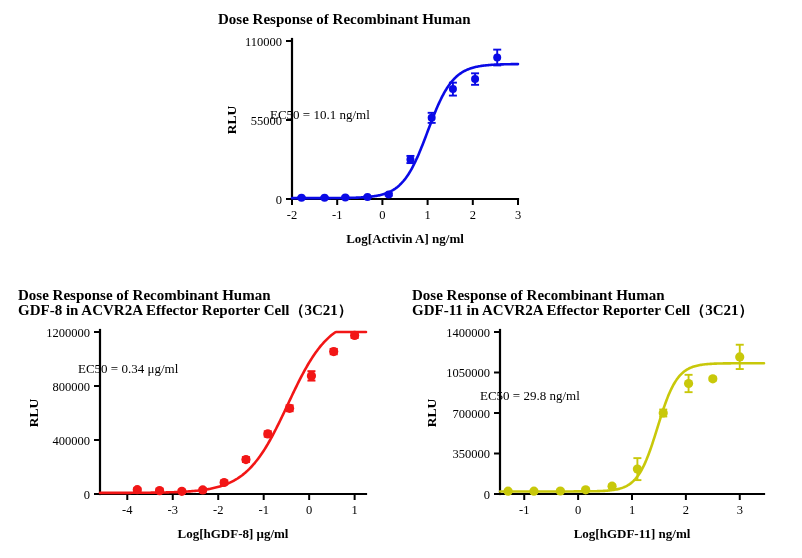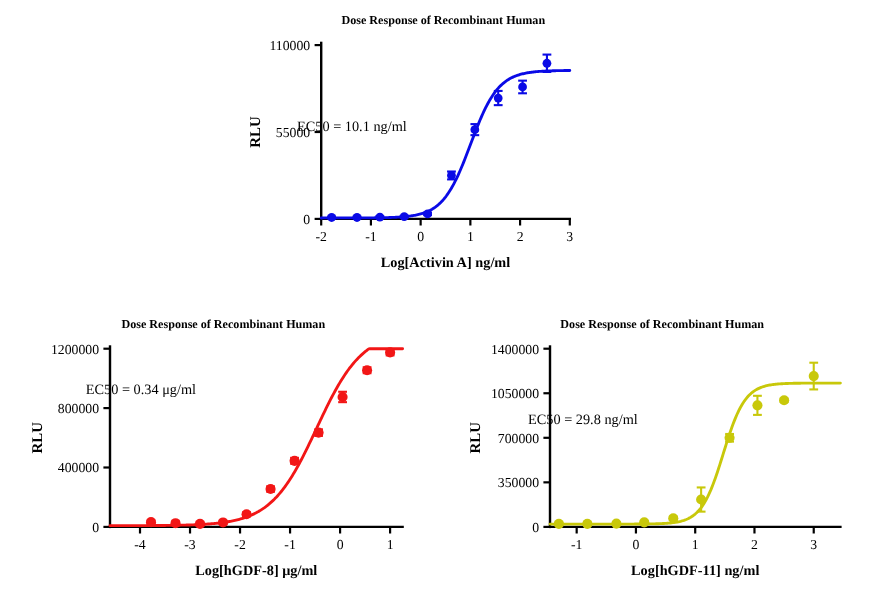--- a/index.html
+++ b/index.html
@@ -11,23 +11,23 @@
     width: 802px;
     height: 558px;
     position: relative;
     font-family: "Liberation Serif", "DejaVu Serif", serif;
     overflow: hidden;
   }
   .panel {
     position: absolute;
   }
   .panel-title {
-    text-align: center;
+    text-align: left;
     font-weight: bold;
-    font-size: 11px;
+    font-size: 15px;
     line-height: 15px;
     color: #000000;
     font-family: "Liberation Serif", "DejaVu Serif", serif;
     white-space: nowrap;
   }
   .panel-title .tline {
     display: block;
   }
   .plot-wrap {
     position: relative;
@@ -182,20 +182,21 @@
           </g>
           <circle cx="279.20799999999997" cy="30.5181818181818" r="4" fill="#0A0AE6"></circle>
         </g>
       </svg>
   </div>
 </div>
 
 <div class="panel" style="left:18px; top:288px; width:370px;">
   <div class="panel-title">
     <span class="tline">Dose Response of Recombinant Human</span>
+    <span class="tline">GDF-8 in ACVR2A Effector Reporter Cell（3C21）</span>
   </div>
   <div class="plot-wrap">
     <svg id="svg-gdf-8" width="370" height="230" viewBox="0 0 370 230">
         <g>
           <path d="M 82 12 L 82 176" class="axis-line"></path>
           <path d="M 82 176 L 348 176" class="axis-line"></path>
           <line x1="76" y1="176" x2="82" y2="176" class="tick-line"></line>
           <text x="72" y="180.5" class="ticklabel ticklabel-y">0</text>
           <line x1="76" y1="122" x2="82" y2="122" class="tick-line"></line>
           <text x="72" y="126.5" class="ticklabel ticklabel-y">400000</text>
@@ -286,20 +287,21 @@
           </g>
           <circle cx="336.63247863247864" cy="17.375" r="4.6" fill="#F21616"></circle>
         </g>
       </svg>
   </div>
 </div>
 
 <div class="panel" style="left:412px; top:288px; width:380px;">
   <div class="panel-title">
     <span class="tline">Dose Response of Recombinant Human</span>
+    <span class="tline">GDF-11 in ACVR2A Effector Reporter Cell（3C21）</span>
   </div>
   <div class="plot-wrap">
     <svg id="svg-gdf-11" width="380" height="230" viewBox="0 0 380 230">
         <g>
           <path d="M 88 12 L 88 176" class="axis-line"></path>
           <path d="M 88 176 L 352 176" class="axis-line"></path>
           <line x1="82" y1="176" x2="88" y2="176" class="tick-line"></line>
           <text x="78" y="180.5" class="ticklabel ticklabel-y">0</text>
           <line x1="82" y1="135.5" x2="88" y2="135.5" class="tick-line"></line>
           <text x="78" y="140" class="ticklabel ticklabel-y">350000</text>

